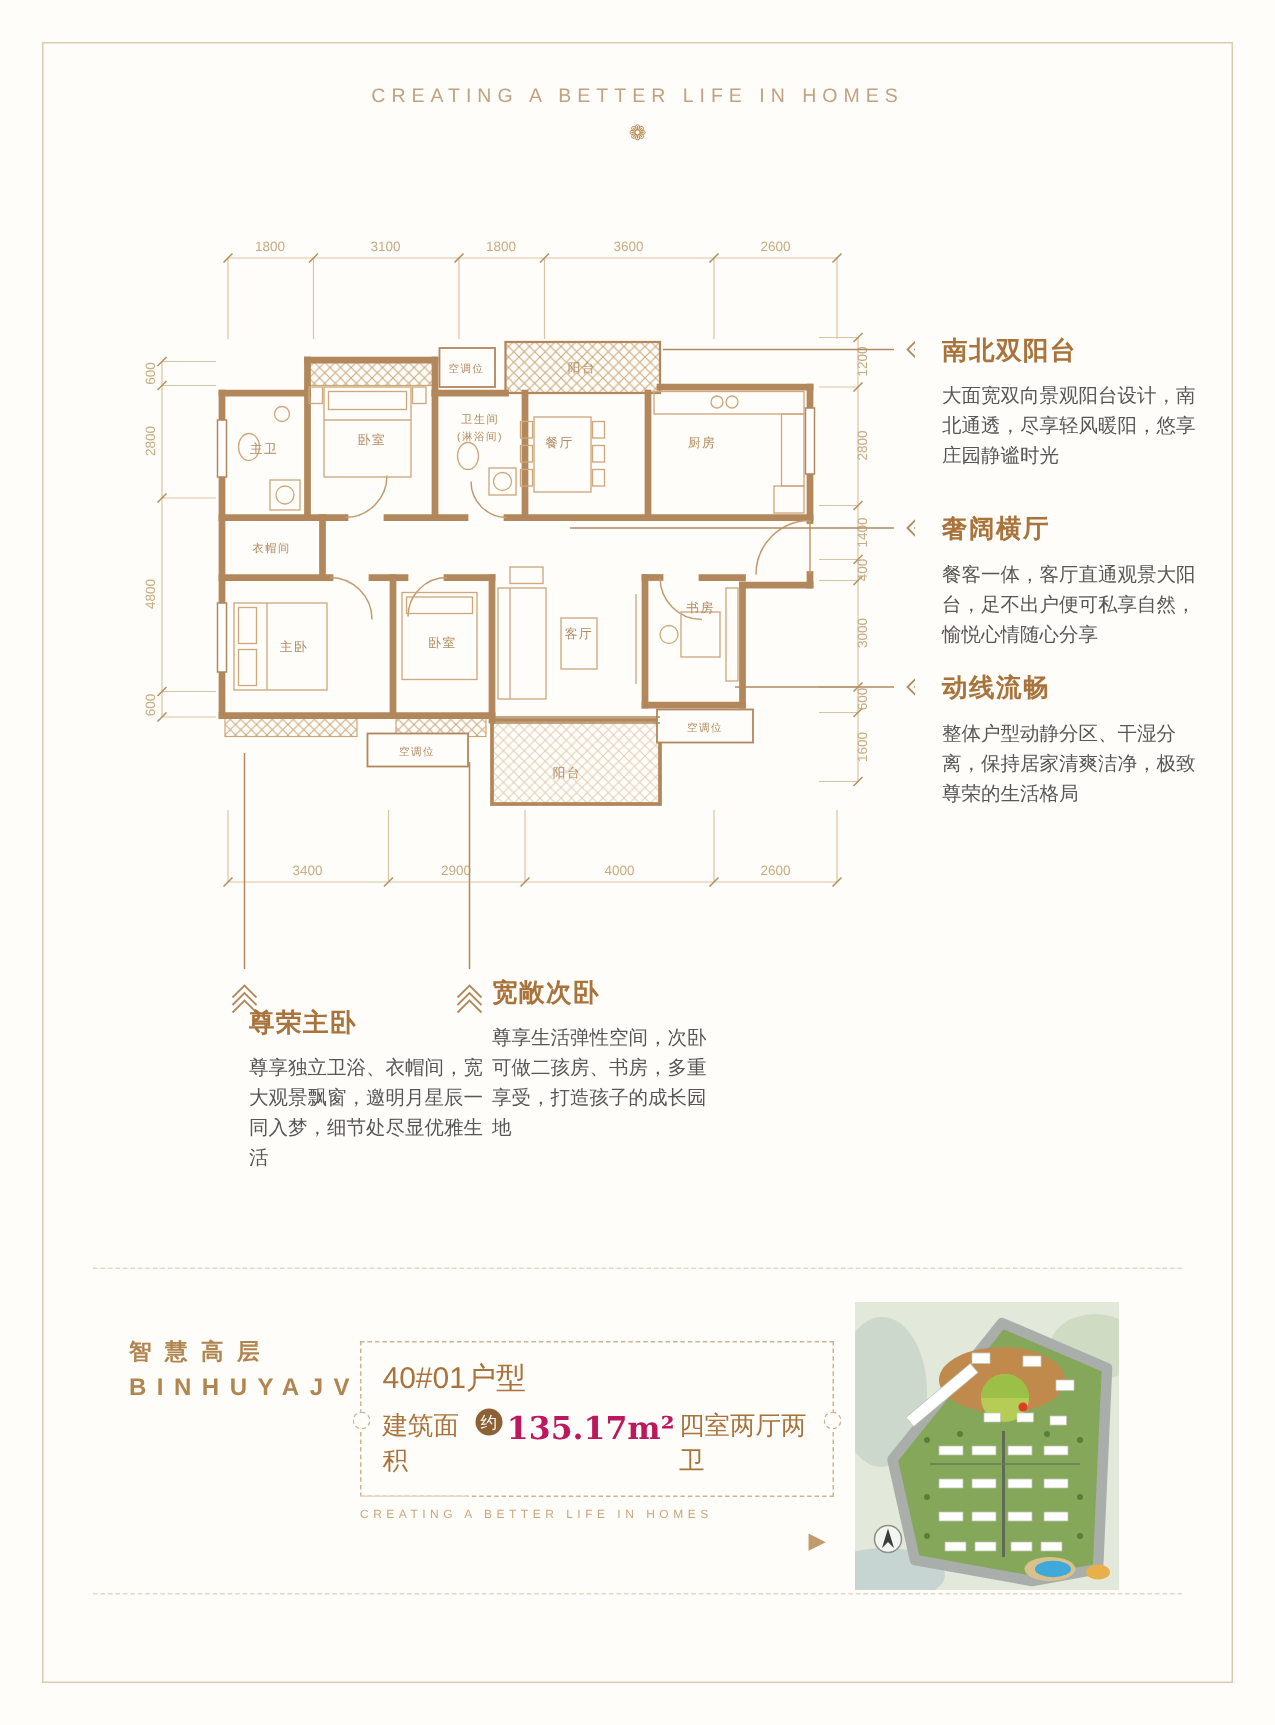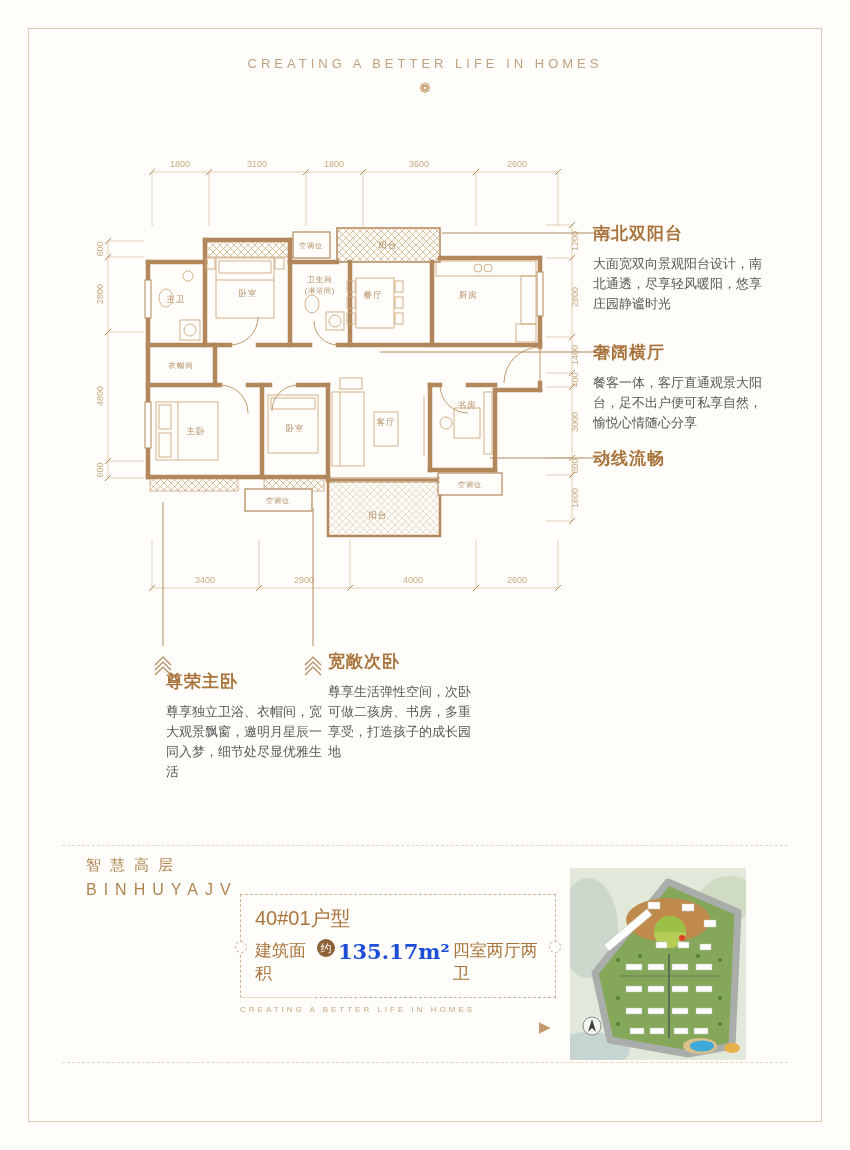--- a/index.html
+++ b/index.html
@@ -15,38 +15,38 @@
   .motto{position:absolute;left:0;top:56px;width:100%;text-align:center;
     font-size:13px;letter-spacing:4px;color:#c0a280;}
   .ornament{position:absolute;left:0;top:80px;width:100%;text-align:center;
     font-size:14px;color:#b98a4f;}
   
   .plan{position:absolute;left:80px;top:140px;width:530px;height:540px;}
   
   .ann{position:absolute;}
   .ann .t{font-size:17px;font-weight:bold;color:#a9743c;letter-spacing:1px;margin-bottom:9px;}
   .ann .b{font-size:13px;line-height:1.55;color:#595756;}
-  .ann-r{width:176px;left:593px;}
+  .ann-r{width:176px;left:628px;}
   
   .sep{position:absolute;left:62px;width:726px;border-top:1px dashed #ecd4c2;}
   
-  .brand{position:absolute;left:86px;top:856px;color:#b1854f;}
+  .brand{position:absolute;left:86px;top:892px;color:#b1854f;font-weight:bold;}
   .brand .tag{font-size:15px;letter-spacing:9px;margin-bottom:6px;}
   .brand .nm{font-family:"DejaVu Serif","Liberation Serif",serif;font-size:36px;
     letter-spacing:4px;color:#ad7f49;}
   .brand .en{font-size:16px;letter-spacing:7px;margin-top:6px;}
   .unitbox{position:absolute;left:240px;top:894px;width:286px;padding:10px 14px 12px;
     border:1px dashed #cdb394;color:#a9743c;background:#fffdfa;}
   .unitbox .l1{font-size:20px;margin-bottom:7px;}
   .unitbox .l2{font-size:17px;display:flex;align-items:flex-start;gap:3px;}
   .unitbox .badge{display:inline-flex;align-items:center;justify-content:center;
     width:18px;height:18px;border-radius:50%;background:#8d6135;color:#fff;
     font-size:11px;flex:0 0 auto;}
   .unitbox .num{font-family:"DejaVu Serif","Liberation Serif",serif;
-    font-weight:bold;font-size:21px;color:#1d4ed8;}
+    font-weight:bold;font-size:21px;color:#be185d;}
   .notch{position:absolute;top:50%;width:10px;height:10px;margin-top:-5px;
     background:#fffdfa;border:1px dashed #cdb394;border-radius:50%;}
   .notch.l{left:-6px;} .notch.r{right:-6px;}
   .footmotto{position:absolute;left:240px;top:1005px;font-size:8px;
     letter-spacing:3px;color:#c8a77e;}
   .footline{position:absolute;left:240px;top:997px;width:72px;border-top:1px solid #e7d6c2;}
   .map{position:absolute;left:570px;top:868px;width:176px;height:192px;}
   .maparrow{position:absolute;left:539px;top:1018px;font-size:15px;color:#c49a6c;}
 </style>
 </head>
@@ -305,20 +305,21 @@
 <div class="ann ann-r" style="top:222px">
   <div class="t">南北双阳台</div>
   <div class="b">大面宽双向景观阳台设计，南北通透，尽享轻风暖阳，悠享庄园静谧时光</div>
 </div>
 <div class="ann ann-r" style="top:341px">
   <div class="t">奢阔横厅</div>
   <div class="b">餐客一体，客厅直通观景大阳台，足不出户便可私享自然，愉悦心情随心分享</div>
 </div>
 <div class="ann ann-r" style="top:447px">
   <div class="t">动线流畅</div>
+  <div class="b">整体户型动静分区、干湿分离，保持居家清爽洁净，极致尊荣的生活格局</div>
 </div>
 <div class="ann" style="left:166px;top:670px;width:158px">
   <div class="t">尊荣主卧</div>
   <div class="b">尊享独立卫浴、衣帽间，宽大观景飘窗，邀明月星辰一同入梦，细节处尽显优雅生活</div>
 </div>
 <div class="ann" style="left:328px;top:650px;width:152px">
   <div class="t">宽敞次卧</div>
   <div class="b">尊享生活弹性空间，次卧可做二孩房、书房，多重享受，打造孩子的成长园地</div>
 </div>
 

